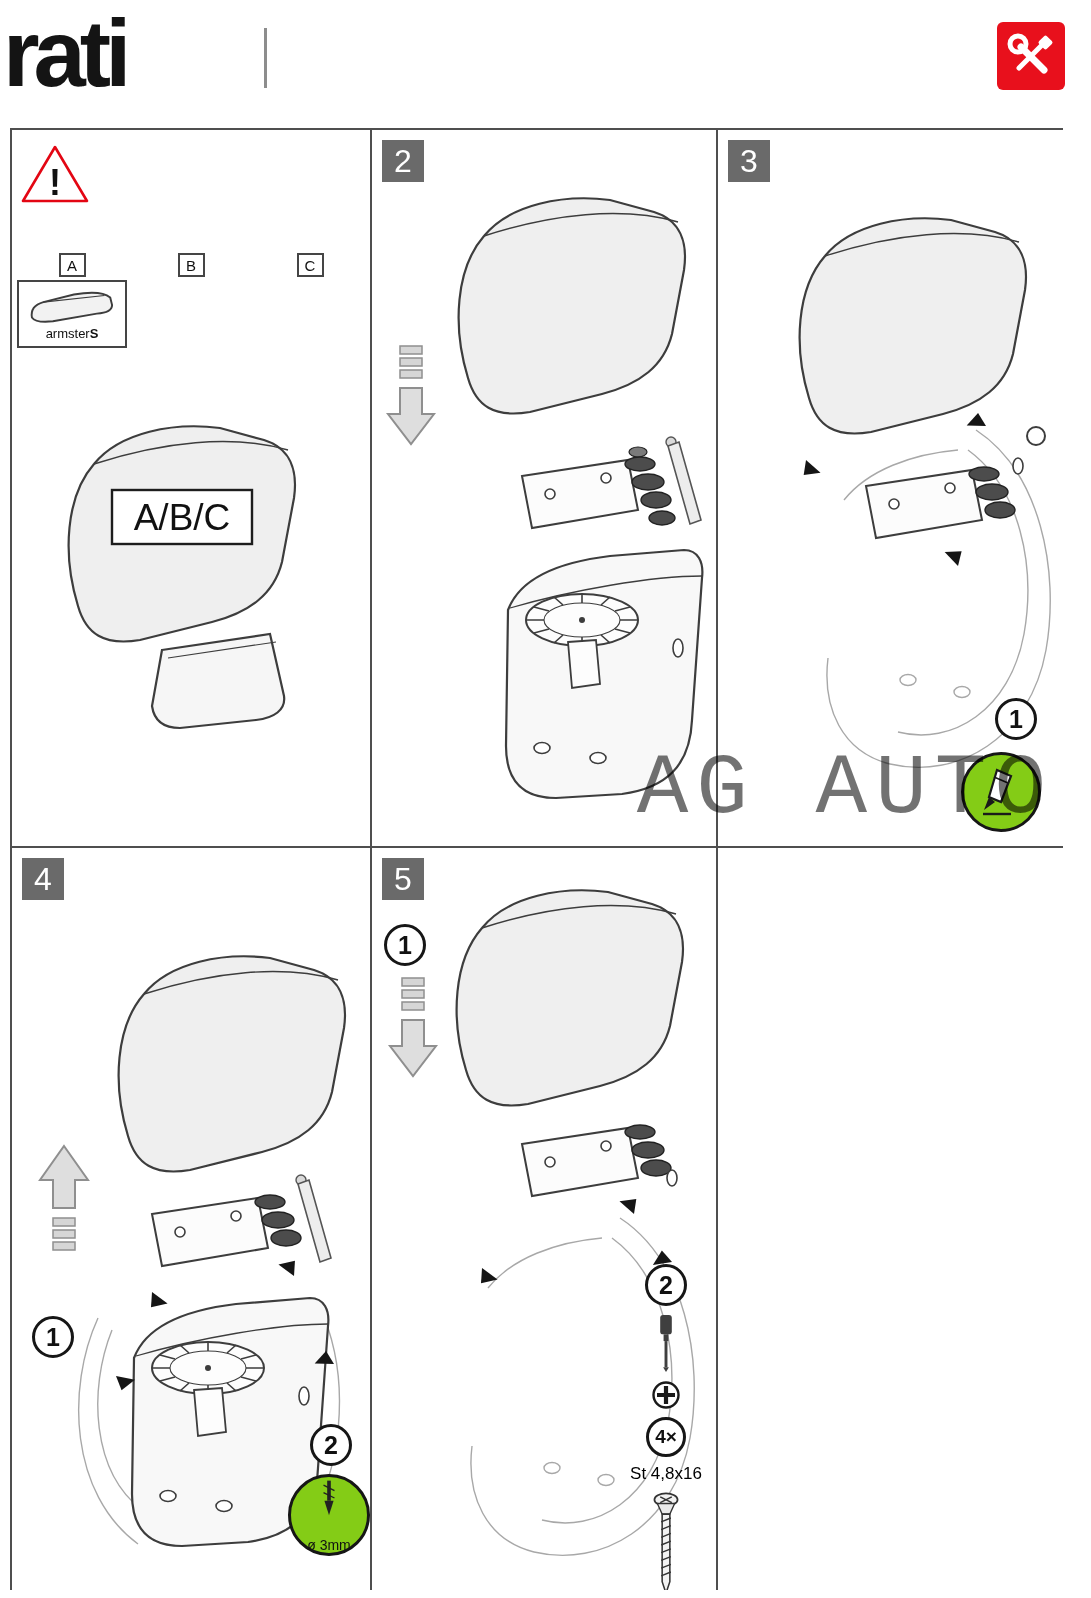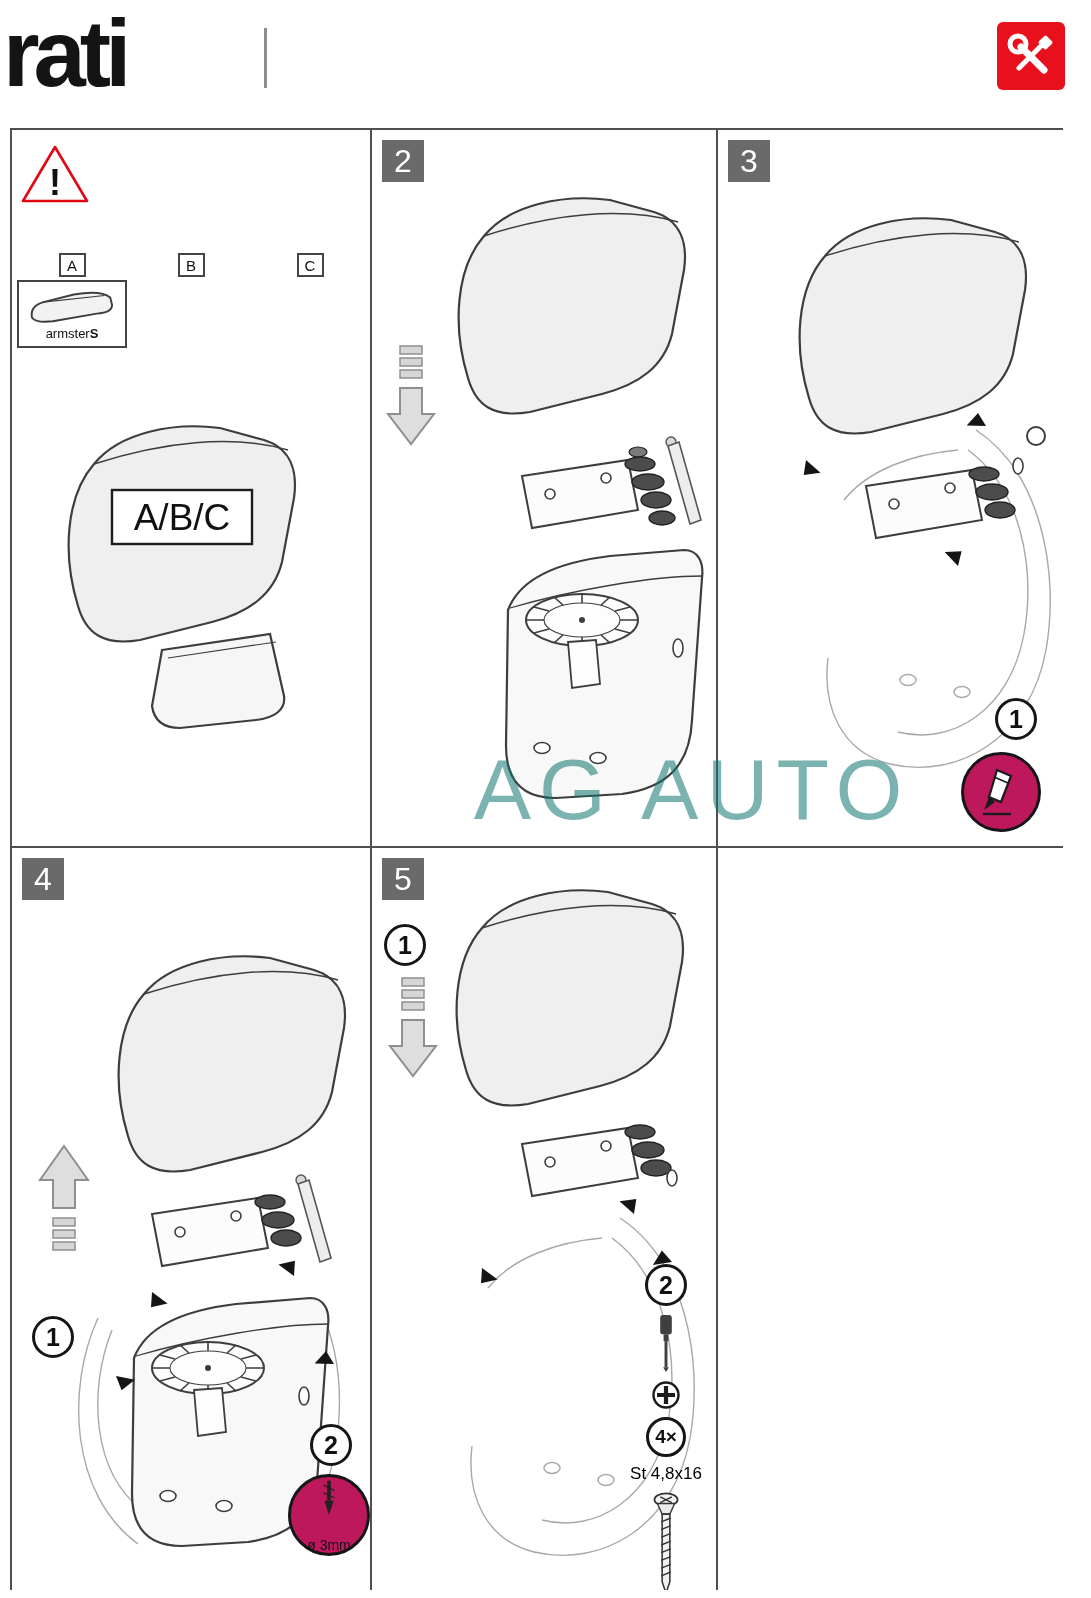--- a/index.html
+++ b/index.html
@@ -25,21 +25,21 @@
         gap:2px;background:#4f4f4f;border:2px solid #4f4f4f;z-index:1}
   .panel{background:#fff;position:relative;overflow:hidden}
   .panel-svg{position:absolute;inset:0;width:100%;height:100%}
 
   .stepbox{position:absolute;left:10px;top:10px;width:42px;height:42px;background:#6a6a6a;
         color:#fff;font-size:32px;font-weight:400;display:flex;align-items:center;
         justify-content:center;z-index:3}
   .badge{position:absolute;width:42px;height:42px;border:3px solid #161616;border-radius:50%;
         background:#fff;color:#111;font-size:25px;font-weight:700;display:flex;
         align-items:center;justify-content:center;z-index:3}
-  .tool-circle{position:absolute;border:3px solid #161616;border-radius:50%;background:#be185d;
+  .tool-circle{position:absolute;border:3px solid #161616;border-radius:50%;background:#84cc16;
         display:flex;flex-direction:column;align-items:center;justify-content:center;
         gap:18px;z-index:3}
   .tool-circle .note{font-size:14px;color:#111;white-space:nowrap}
 
   
   .warning{position:absolute;left:8px;top:12px;width:70px;height:64px}
   .variants-row{position:absolute;left:4px;top:123px;width:350px;display:flex;
         justify-content:space-between;z-index:2}
   .variant{width:112px;display:flex;flex-direction:column;align-items:center}
   .letter-box{width:27px;height:24px;border:2px solid #454545;background:#fff;font-size:15px;
@@ -48,22 +48,22 @@
         flex-direction:column;align-items:center;justify-content:center;padding-bottom:3px}
   .variant-label{font-size:13px;color:#111;line-height:1}
   .variant-label .bold{font-weight:700}
 
   
   .hw-column{position:absolute;right:8px;top:416px;width:84px;display:flex;
         flex-direction:column;align-items:center;gap:7px;z-index:3}
   .hw-column .badge{position:static}
   .hw-spec{font-size:17px;color:#000000;white-space:nowrap}
 
-  .watermark{position:absolute;left:330px;top:740px;width:724px;text-align:center;
-        font-family:Liberation Sans, sans-serif;font-size:86px;color:#0f766e;opacity:.55;
+  .watermark{position:absolute;left:330px;top:740px;width:724px;text-align:right;
+        font-family:Liberation Mono, monospace;font-size:86px;color:#000000;opacity:.55;
         letter-spacing:8px;z-index:6;pointer-events:none;white-space:nowrap}
 </style>
 </head>
 <body>
 
 <div class="page">
 
   <div class="header">
     <div class="logo">rati</div>
     <div class="header-sep"></div>

